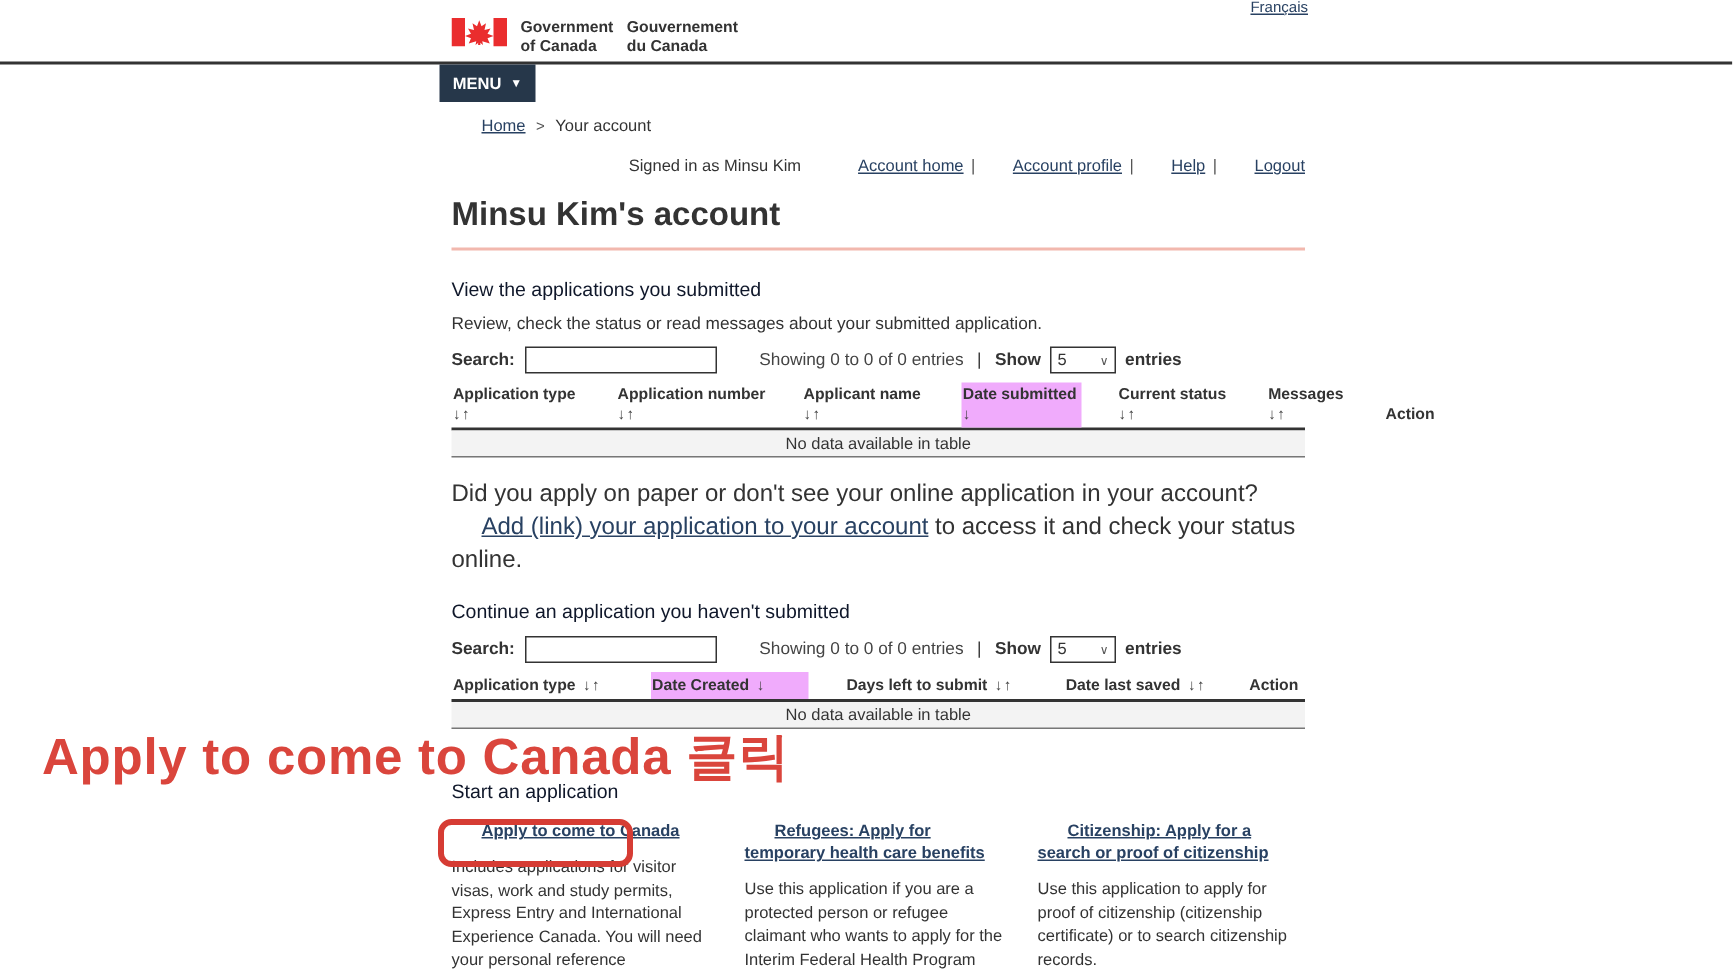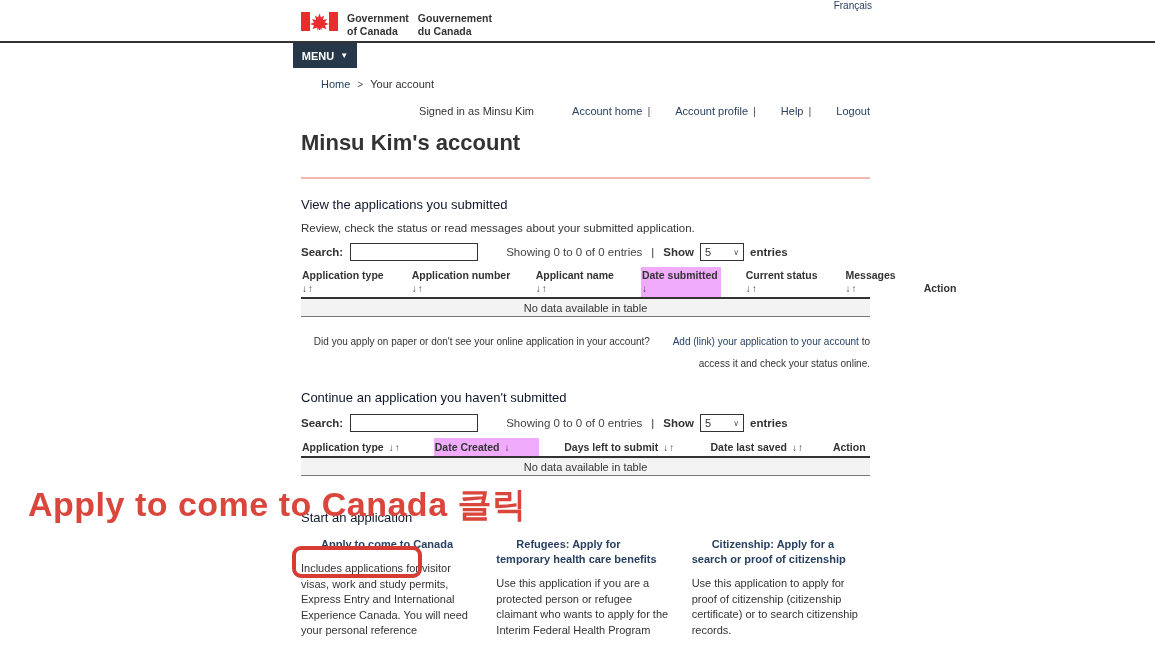--- a/index.html
+++ b/index.html
@@ -1,21 +1,21 @@
 <!DOCTYPE html>
 <html><head>
 <meta charset="utf-8">
 <style>
   * { box-sizing: border-box; margin: 0; padding: 0; }
   html,body { background:#fff; }
   .page {
     position: relative; width: 1155px; height: 650px; overflow: hidden;
     background: #fff; font-family: "Liberation Sans", sans-serif; color: #333;
   }
-  a { color: #284162; cursor: pointer; padding-left: 20px; }
+  a { color: #284162; text-decoration: underline; cursor: pointer; padding-left: 20px; }
 
   
   .lang-link { position: absolute; top: 0; right: 283px; font-size: 10px; }
   .fip { position: absolute; left: 301px; top: 12px; display: flex; gap: 9px; align-items: flex-start; }
   .flag-icon { width: 37px; height: 19px; display: block; }
   .fip-text { font-size: 10.5px; font-weight: bold; line-height: 1.2; color: #333; }
   .topline { position: absolute; left: 0; top: 41px; width: 1155px; height: 2px; background: #333; }
   .menu-btn {
     position: absolute; left: 293px; top: 43px; width: 64px; height: 25px;
     background: #26374a; color: #fff; border: none; font-family: inherit;
@@ -24,21 +24,21 @@
   }
   .menu-btn .chev { font-size: 8px; line-height: 1; }
 
   
   .content { position: absolute; left: 301px; top: 78px; width: 569px; }
   .breadcrumb { font-size: 11px; }
   .breadcrumb .bc-sep { color: #555; margin: 0 7px; font-size: 10px; }
   .session { margin-top: 15px; font-size: 11px; display: flex; justify-content: flex-end; align-items: baseline; }
   .session .signed-in { margin-right: 18px; color: #333; }
   .session .pipe { color: #555; margin: 0 5px; }
-  h1.page-title { font-size: 22px; font-weight: bold; color: #333; margin-top: 13px; padding-bottom: 21px; border-bottom: 2px solid #f2b8ae; }
+  h1.page-title { font-size: 22px; font-weight: bold; color: #333; margin-top: 13px; padding-bottom: 9px; border-bottom: 2px solid #f2b8ae; }
   h2.section-title { font-size: 13px; font-weight: normal; color: #0f172a; }
   .mt18 { margin-top: 18px; } .mt15 { margin-top: 15px; } .mt36 { margin-top: 34px; }
   .desc { font-size: 11.5px; margin-top: 10px; color: #333; }
 
   
   .search-row { margin-top: 9px; display: flex; align-items: center; font-size: 11.5px; }
   .search-row .lbl { font-weight: bold; margin-right: 7px; }
   .search-input { width: 128px; height: 18px; border: 1px solid #333; font: 11px "Liberation Sans", sans-serif; padding: 0 3px; }
   .showing { margin-left: 28px; color: #444; }
   .bar-sep { margin: 0 9px; color: #333; }
@@ -59,21 +59,21 @@
   .th.action-col { display: flex; align-items: flex-end; padding-bottom: 3px; }
   .t2 .th { display: flex; align-items: center; gap: 5px; }
   .t-empty { background: #f3f3f3; border-bottom: 1px solid #777; text-align: center; font-size: 11px; color: #333; padding: 3px 0 2px; }
 
   
   .t1 .c0{width:96px} .t1 .c1{width:100px} .t1 .c2{width:95px} .t1 .c3{width:94px}
   .t1 .c4{width:89px} .t1 .c5{width:61px} .t1 .c6{width:34px}
   
   .t2 .c0{width:136px} .t2 .c1{width:132px} .t2 .c2{width:153px} .t2 .c3{width:123px} .t2 .c4{width:47px}
 
-  .note { margin-top: 14px; font-size: 10px; line-height: 22px; color: #333; text-align: right; }
+  .note { margin-top: 14px; font-size: 16px; line-height: 22px; color: #333; }
 
   
   .cards { margin-top: 12px; display: flex; gap: 17px; }
   .card { width: 180px; font-size: 11px; }
   .card-link { font-weight: bold; font-size: 11px; line-height: 15px; display: inline; }
   .card p { margin-top: 9px; line-height: 15.5px; color: #333; }
 
   
   .annotation-text {
     position: absolute; left: 28px; top: 482px; font-size: 34px; font-weight: bold;

